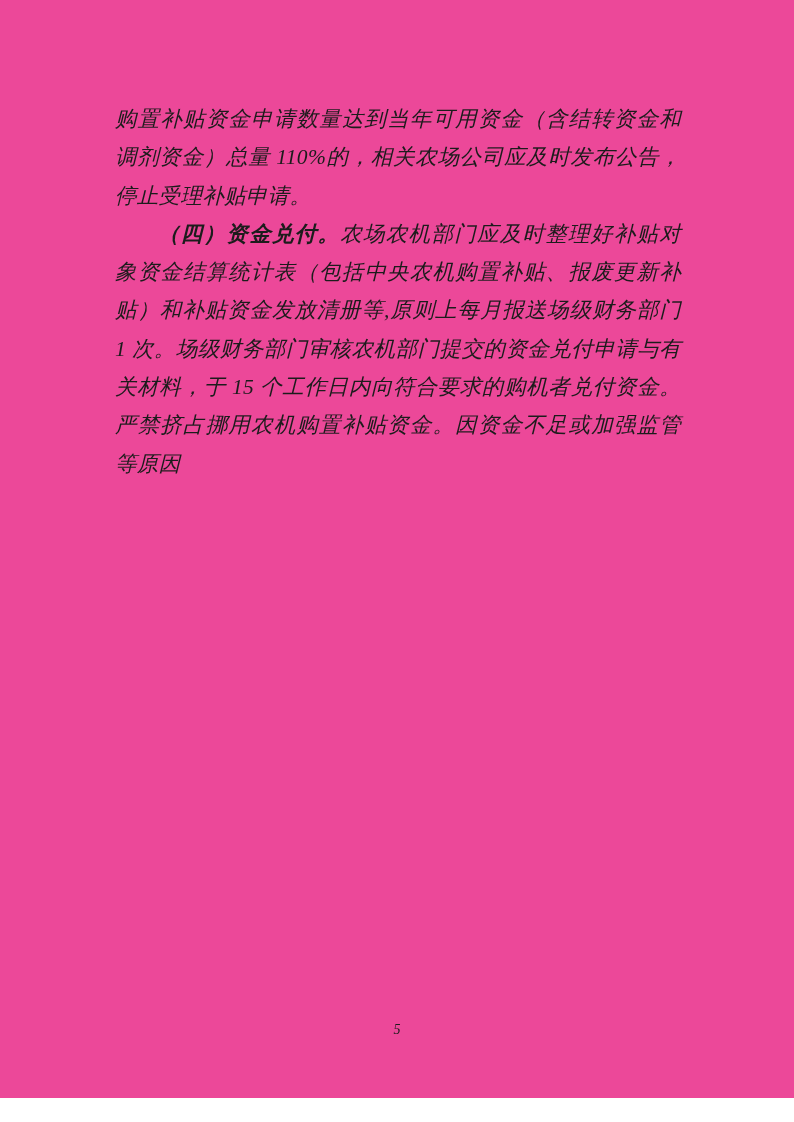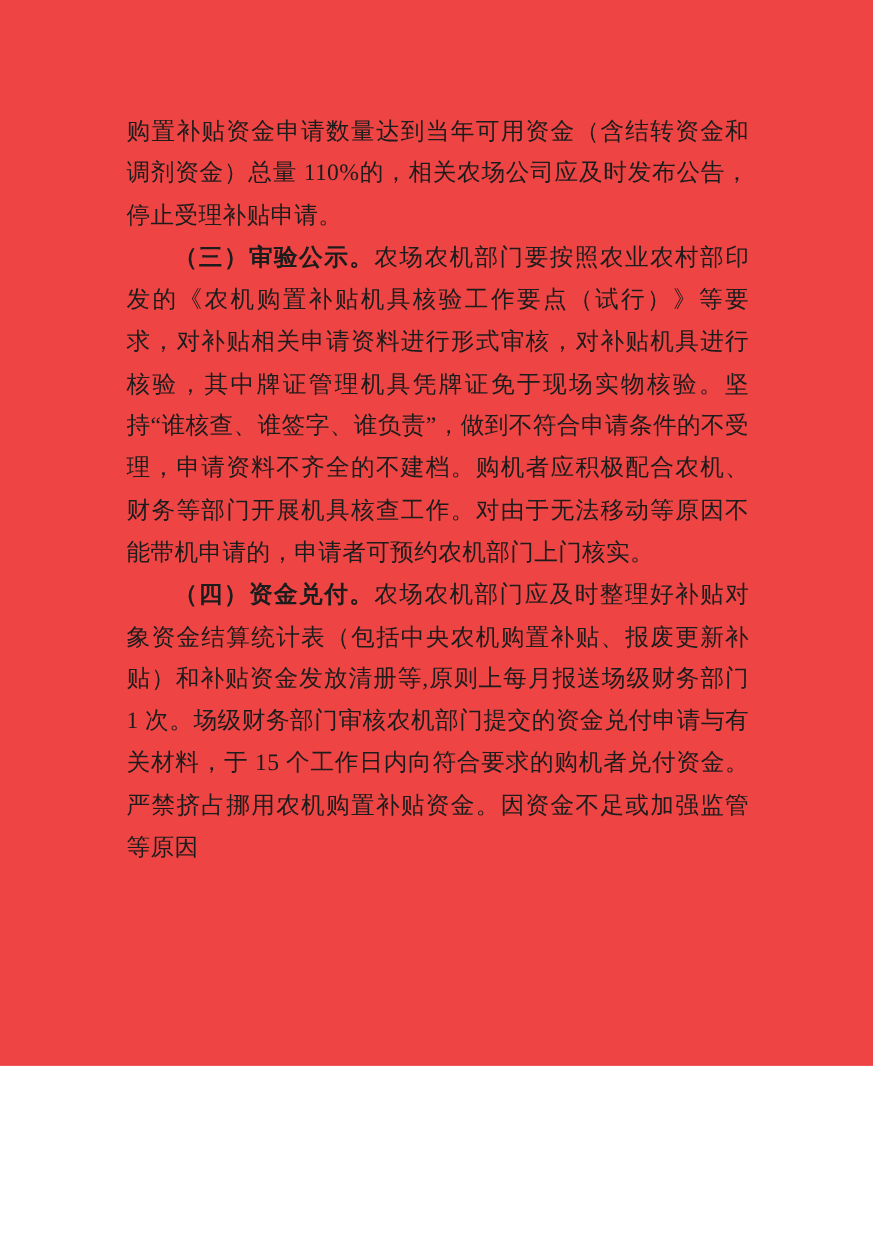--- a/index.html
+++ b/index.html
@@ -3,24 +3,25 @@
 <meta charset="utf-8">
 <style>
   html, body {
     margin: 0;
     padding: 0;
     background: #ffffff;
   }
   .page {
     position: relative;
     width: 794px;
-    height: 969px;
-    background: #ef4444;
+    height: 1098px;
+    background: #ec4899;
     overflow: hidden;
     font-family: "Liberation Serif", "DejaVu Serif", serif;
+    font-style: italic;
   }
   .content {
     position: absolute;
     left: 115px;
     top: 100px;
     width: 566px;
     font-size: 21.5px;
     line-height: 38.3px;
     color: #1c1c1c;
     text-align: justify;
@@ -51,23 +52,20 @@
 </head>
 <body>
 
 <div class="page">
   <div class="content">
 
     <p class="para no-indent">
       <span class="body-text">购置补贴资金申请数量达到当年可用资金（含结转资金和调剂资金）总量 110%的，相关农场公司应及时发布公告，停止受理补贴申请。</span>
     </p>
 
-    <p class="para">
-      <span class="lead">（三）审验公示。</span><span class="body-text">农场农机部门要按照农业农村部印发的《农机购置补贴机具核验工作要点（试行）》等要求，对补贴相关申请资料进行形式审核，对补贴机具进行核验，其中牌证管理机具凭牌证免于现场实物核验。坚持“谁核查、谁签字、谁负责”，做到不符合申请条件的不受理，申请资料不齐全的不建档。购机者应积极配合农机、财务等部门开展机具核查工作。对由于无法移动等原因不能带机申请的，申请者可预约农机部门上门核实。</span>
-    </p>
 
 
     <p class="para">
       <span class="lead">（四）资金兑付。</span><span class="body-text">农场农机部门应及时整理好补贴对象资金结算统计表（包括中央农机购置补贴、报废更新补贴）和补贴资金发放清册等,原则上每月报送场级财务部门 1 次。场级财务部门审核农机部门提交的资金兑付申请与有关材料，于 15 个工作日内向符合要求的购机者兑付资金。严禁挤占挪用农机购置补贴资金。因资金不足或加强监管等原因</span>
     </p>
 
   </div>
 
   <div class="footer">
     <span>5</span>

